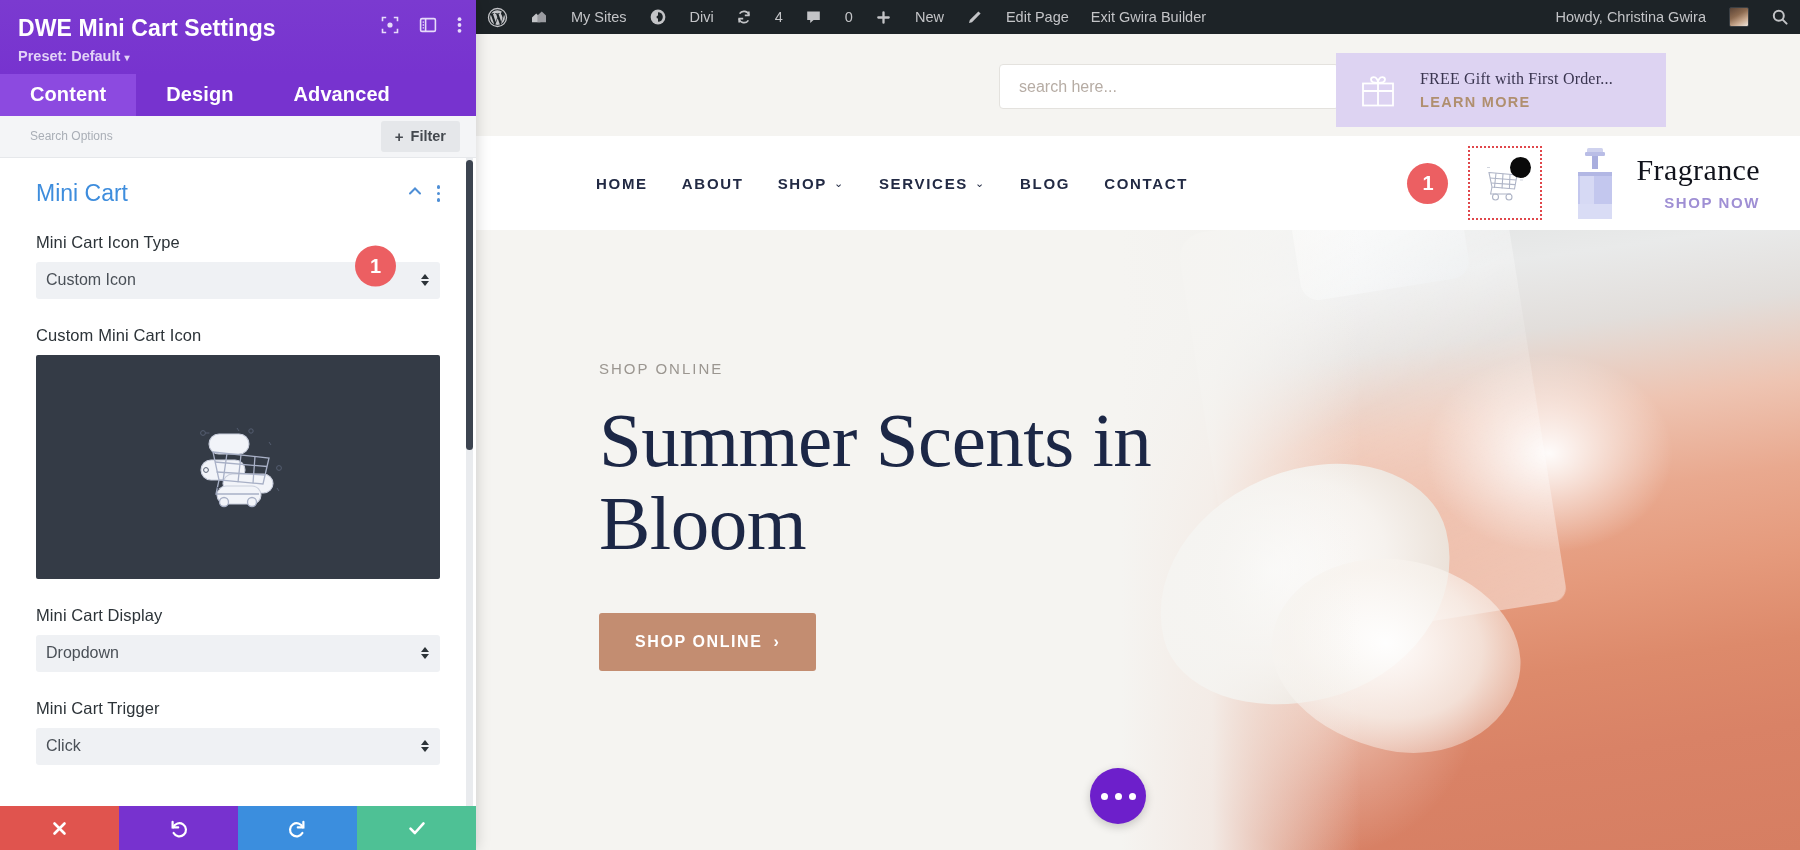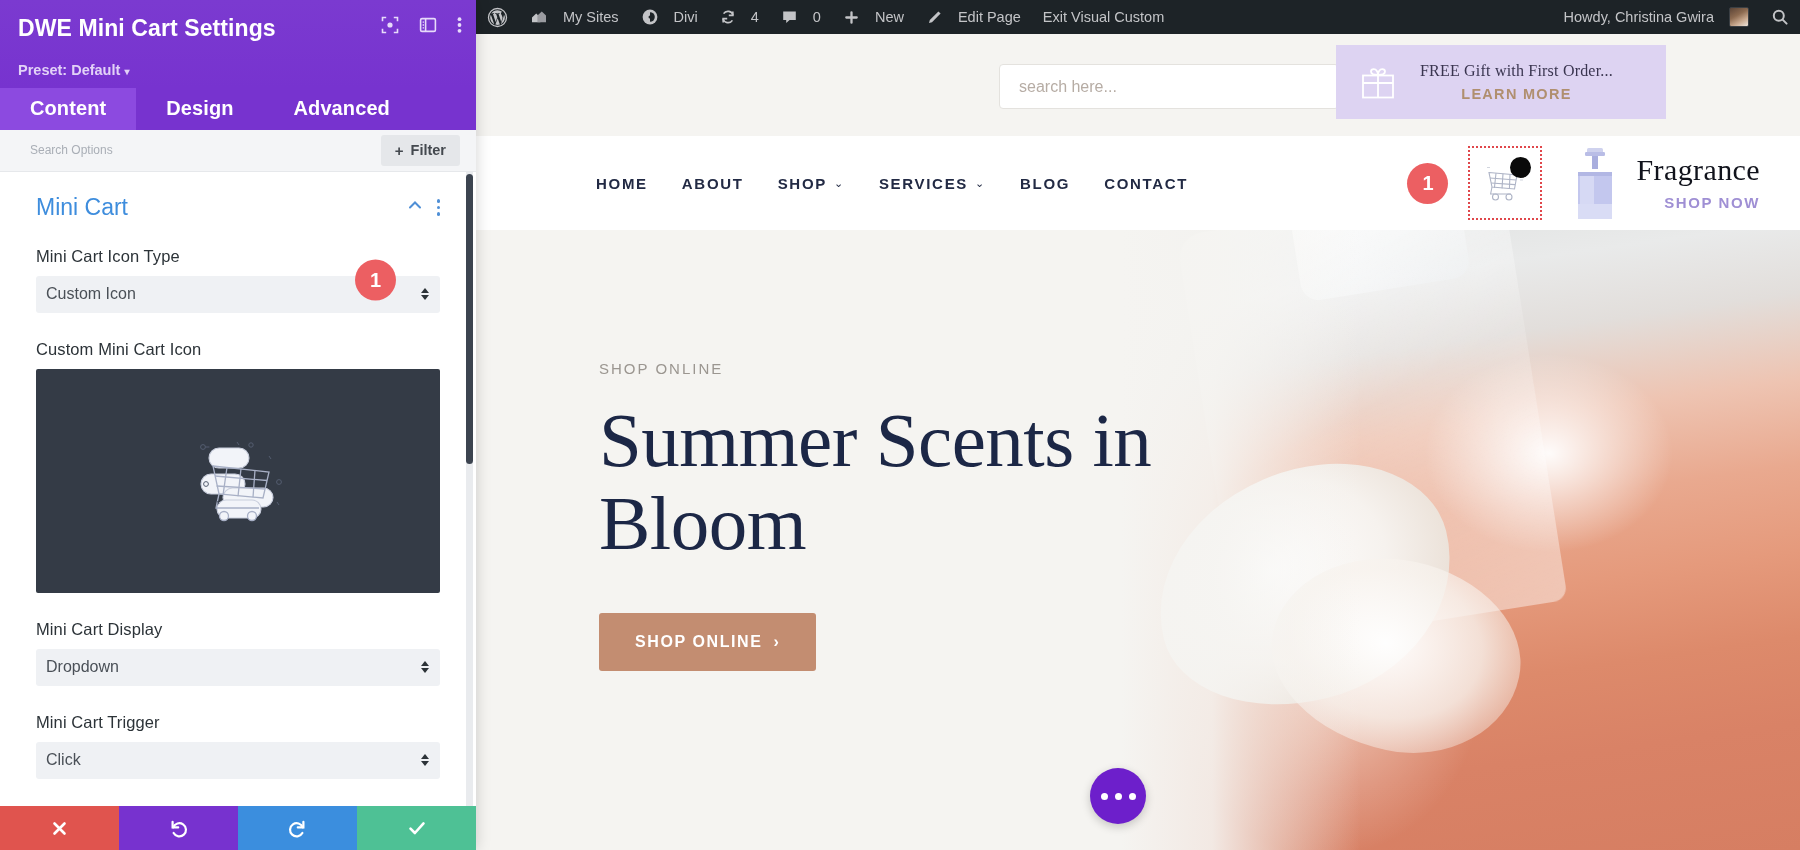--- a/index.html
+++ b/index.html
@@ -25,21 +25,21 @@
     background: linear-gradient(180deg,#7b3ad0 0%, #7733cf 100%);
     padding: 14px 18px 10px 18px;
     position: relative;
   }
   .panel-title {
     color: #fff; font-size: 23px; font-weight: 700;
     letter-spacing: .1px; line-height: 1.25;
   }
   .panel-preset {
     color: #e2d2f7; font-size: 14.5px; font-weight: 600;
-    margin-top: 19px;
+    margin-top: 5px;
   }
   .panel-preset .caret { font-size: 10px; }
   .header-icons {
     position: absolute; right: 14px; top: 16px;
     display: flex; align-items: center; gap: 20px;
   }
   .hicon { color: #e7dbfa; display: flex; align-items: center; cursor: pointer; }
 
   .panel-tabs {
     display: flex; background: #7733cf;
@@ -152,21 +152,21 @@
     position: absolute; left: 476px; top: 0;
     width: 1324px; height: 34px;
     background: #1d2327; color: #c3c4c7;
     display: flex; align-items: center;
     font-size: 14.5px;
     z-index: 30;
   }
   .wpbar-left { display: flex; align-items: center; height: 100%; }
   .wpbar-right { margin-left: auto; display: flex; align-items: center; height: 100%; }
   .wpitem {
-    display: flex; align-items: center; gap: 15px;
+    display: flex; align-items: center; gap: 23px;
     padding: 0 11px; height: 100%; cursor: pointer; white-space: nowrap;
   }
   .wp-logo-ico { width: 21px; height: 21px; }
   .avatar-img {
     width: 20px; height: 20px; border-radius: 2px;
     background: linear-gradient(150deg,#5b4436 0%,#8c6a50 40%,#c9a98f 70%,#efe6dd 100%);
     border: 1px solid #3a3f44; display: inline-block;
   }
 
   
@@ -181,23 +181,23 @@
   }
   .site-search {
     position: absolute; left: 523px; top: 30px;
     width: 340px; height: 45px; background: #fff;
     border: 1px solid #e4e2de; border-radius: 4px;
     display: flex; align-items: center; padding: 0 19px;
   }
   .site-search span { color: #b6aca4; font-size: 16px; font-family: "Liberation Sans", sans-serif; }
 
   .gift-banner {
-    position: absolute; left: 860px; top: 11px;
+    position: absolute; left: 860px; top: 19px;
     width: 330px; height: 74px; background: #ddd3f2;
-    display: flex; align-items: center; padding: 0 22px; gap: 22px; text-align: center;
+    display: flex; align-items: center; padding: 0 22px; gap: 22px;
   }
   .gift-text-top {
     font-family: "Liberation Serif", serif;
     font-size: 16px; color: #3a3550; letter-spacing: .2px;
   }
   .gift-text-bot {
     font-size: 14.5px; color: #b08f6f; font-weight: 700;
     letter-spacing: 1.3px; margin-top: 6px; cursor: pointer;
   }
 
@@ -538,21 +538,21 @@
         </svg>
         <span>New</span>
       </div>
       <div class="wpitem">
         <svg width="17" height="17" viewBox="0 0 17 17">
           <path d="M12.4 2.4l2.2 2.2-8.6 8.6-3 .8.8-3z" fill="#c3c4c7"></path>
         </svg>
         <span>Edit Page</span>
       </div>
       <div class="wpitem">
-        <span>Exit Visual Custom</span>
+        <span>Exit Gwira Builder</span>
       </div>
     </div>
     <div class="wpbar-right">
       <div class="wpitem">
         <span>Howdy, Christina Gwira</span>
         <span class="avatar-img"></span>
       </div>
       <div class="wpitem">
         <svg width="18" height="18" viewBox="0 0 18 18" fill="none" stroke="#c3c4c7" stroke-width="2">
           <circle cx="7.8" cy="7.8" r="5"></circle>

